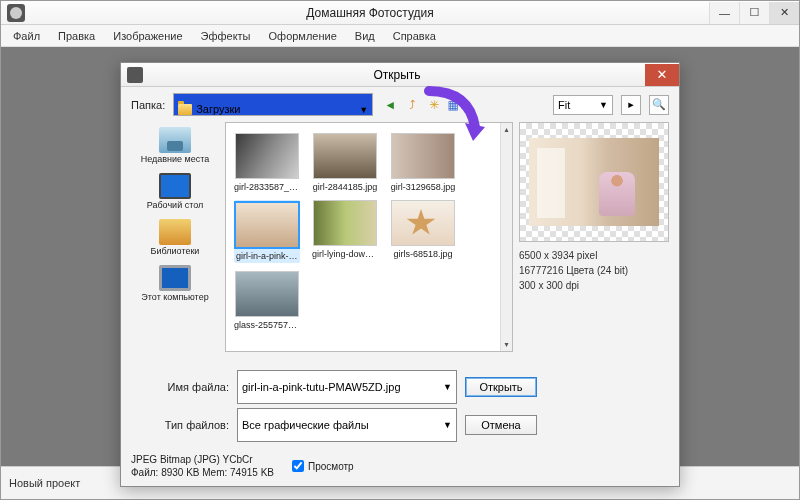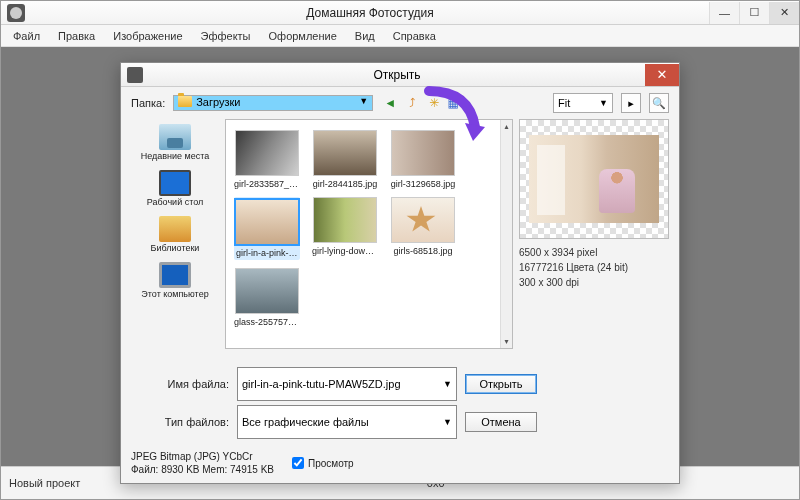--- a/index.html
+++ b/index.html
@@ -27,21 +27,21 @@
 .dialog { position:absolute; top:15px; width:560px; background:#f3f3f3; border:1px solid #8a8a8a; box-shadow:0 4px 16px rgba(0,0,0,.3); display:flex; flex-direction:column; }
 .dlg-title { height:24px; background:linear-gradient(#fdfdfd,#eee); display:flex; align-items:center; border-bottom:1px solid #ccc; }
 .dlg-title .icon-small { width:16px; height:16px; margin:0 6px; background:#555; border-radius:2px; }
 .dlg-title .t { flex:1; text-align:center; font-size:12px; }
 .dlg-close { width:34px; height:22px; background:#c94f3d; color:#fff; display:flex; align-items:center; justify-content:center; font-size:13px; }
 
 .dlg-body { display:flex; flex-direction:column; padding:6px 10px 8px; gap:6px; }
 
 .row-top { display:flex; align-items:center; gap:8px; }
 .lbl { font-size:11px; color:#222; }
-.folder-select { flex:0 0 200px; height:16px; border:1px solid #aaa; background:#7dd3fc; display:flex; align-items:flex-start; padding:0 4px; font-size:11px; gap:4px; }
+.folder-select { flex:0 0 200px; height:23px; border:1px solid #aaa; background:#1d4ed8; display:flex; align-items:flex-end; padding:0 4px; font-size:11px; gap:4px; }
 .folder-select .chev { margin-left:auto; font-size:9px; }
 .tool-icons { display:flex; gap:4px; }
 .tool-ic { width:18px; height:18px; display:flex; align-items:center; justify-content:center; font-size:12px; border-radius:2px; }
 .fit-select { width:60px; height:20px; border:1px solid #aaa; background:#fff; font-size:11px; display:flex; align-items:center; padding:0 4px; margin-left:auto; }
 .fit-select .chev { margin-left:auto; font-size:9px; }
 .sq-btn { width:20px; height:20px; border:1px solid #aaa; background:#fdfdfd; display:flex; align-items:center; justify-content:center; font-size:11px; }
 
 .mid-row { display:flex; gap:6px; height:230px; }
 
 .places { width:88px; display:flex; flex-direction:column; gap:2px; padding-top:2px; }

